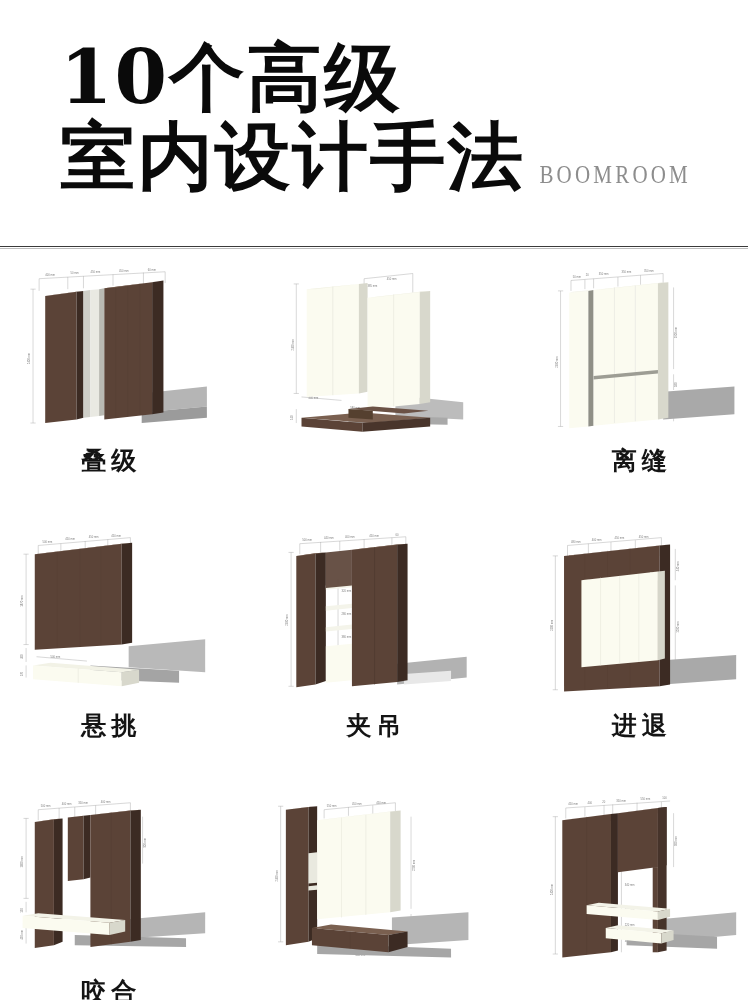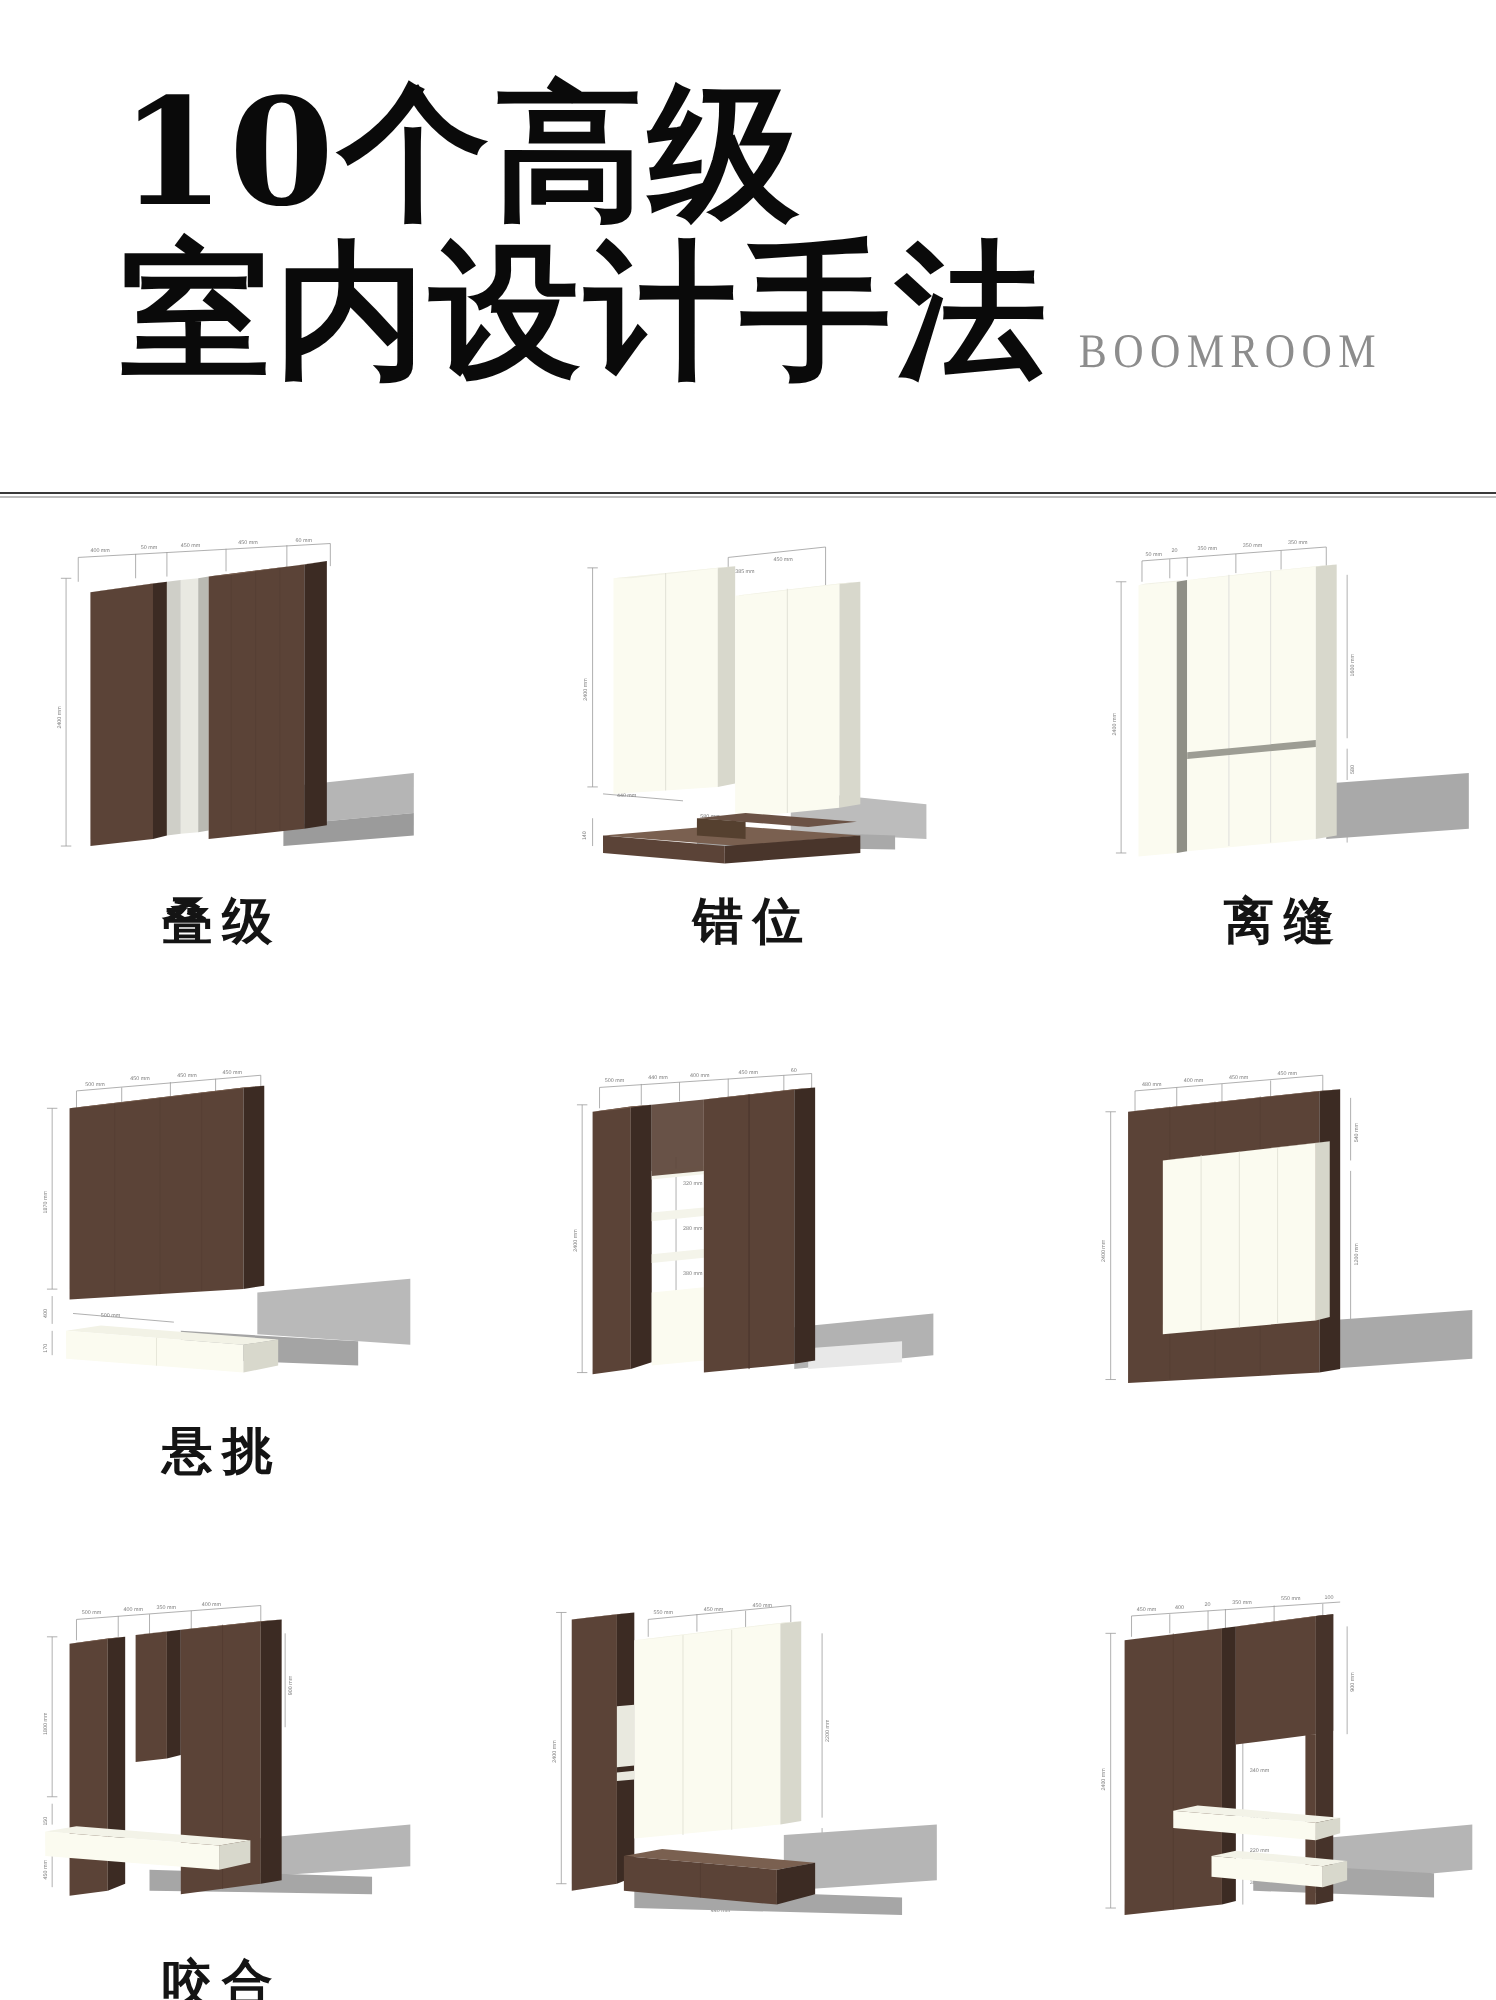--- a/index.html
+++ b/index.html
@@ -199,21 +199,20 @@
 
         <g>
           <polygon points="42,176 120,182 190,176 112,170" fill="#7a6050"></polygon>
           <polygon points="42,176 42,186 112,192 112,182" fill="#5b4337"></polygon>
           <polygon points="112,182 112,192 190,186 190,176" fill="#49352b"></polygon>
           <polygon points="96,166 160,171 188,168 124,163" fill="#6b5245"></polygon>
           <polygon points="96,166 96,176 124,178 124,168" fill="#55402f"></polygon>
         </g>
       </svg>
     </div>
-    <div class="caption">错位</div>
   </div>
 
   <div class="cell">
     <div class="scene">
       <svg viewBox="0 0 250 196" preserveAspectRatio="xMidYMid meet">
         <g stroke="#9a9a9a" stroke-width="0.45" fill="none">
           <path d="M34 30 L34 186"></path>
             <path d="M31 30 L37 30"></path>
             <path d="M31 186 L37 186"></path>
           <path d="M46 18 L152 10"></path>
@@ -369,20 +368,21 @@
         </g>
 
         <g>
           <polygon points="100,23 152,17 152,175 100,180" fill="#5b4337"></polygon>
           <polygon points="152,17 164,16 164,173 152,175" fill="#3c2b23"></polygon>
           <polygon points="100,23 152,17 164,16 112,22" fill="#7a6050"></polygon>
           <path d="M126 20 L126 178" stroke="#46322a" stroke-width="0.5"></path>
         </g>
       </svg>
     </div>
+    <div class="caption">夹吊</div>
   </div>
 
   <div class="cell">
     <div class="scene">
       <svg viewBox="0 0 250 196" preserveAspectRatio="xMidYMid meet">
         <g stroke="#9a9a9a" stroke-width="0.45" fill="none">
           <path d="M28 30 L28 184"></path>
             <path d="M25 30 L31 30"></path>
             <path d="M25 184 L31 184"></path>
           <path d="M42 18 L150 9"></path>
@@ -425,20 +425,21 @@
           <polygon points="146,48 154,47 154,148 146,150" fill="#d6d6ca"></polygon>
           <polygon points="58,58 146,48 154,47 66,57" fill="#ececdf"></polygon>
           <g stroke="#e3e3d6" stroke-width="0.55">
             <path d="M80 55 L80 156"></path>
               <path d="M102 53 L102 154"></path>
               <path d="M124 51 L124 152"></path>
           </g>
         </g>
       </svg>
     </div>
+    <div class="caption">进退</div>
   </div>
 
   <div class="cell">
     <div class="scene">
       <svg viewBox="0 0 250 196" preserveAspectRatio="xMidYMid meet">
         <g stroke="#9a9a9a" stroke-width="0.45" fill="none">
           <path d="M30 26 L30 118"></path>
             <path d="M27 26 L33 26"></path>
             <path d="M27 118 L33 118"></path>
           <path d="M30 122 L30 134"></path>

